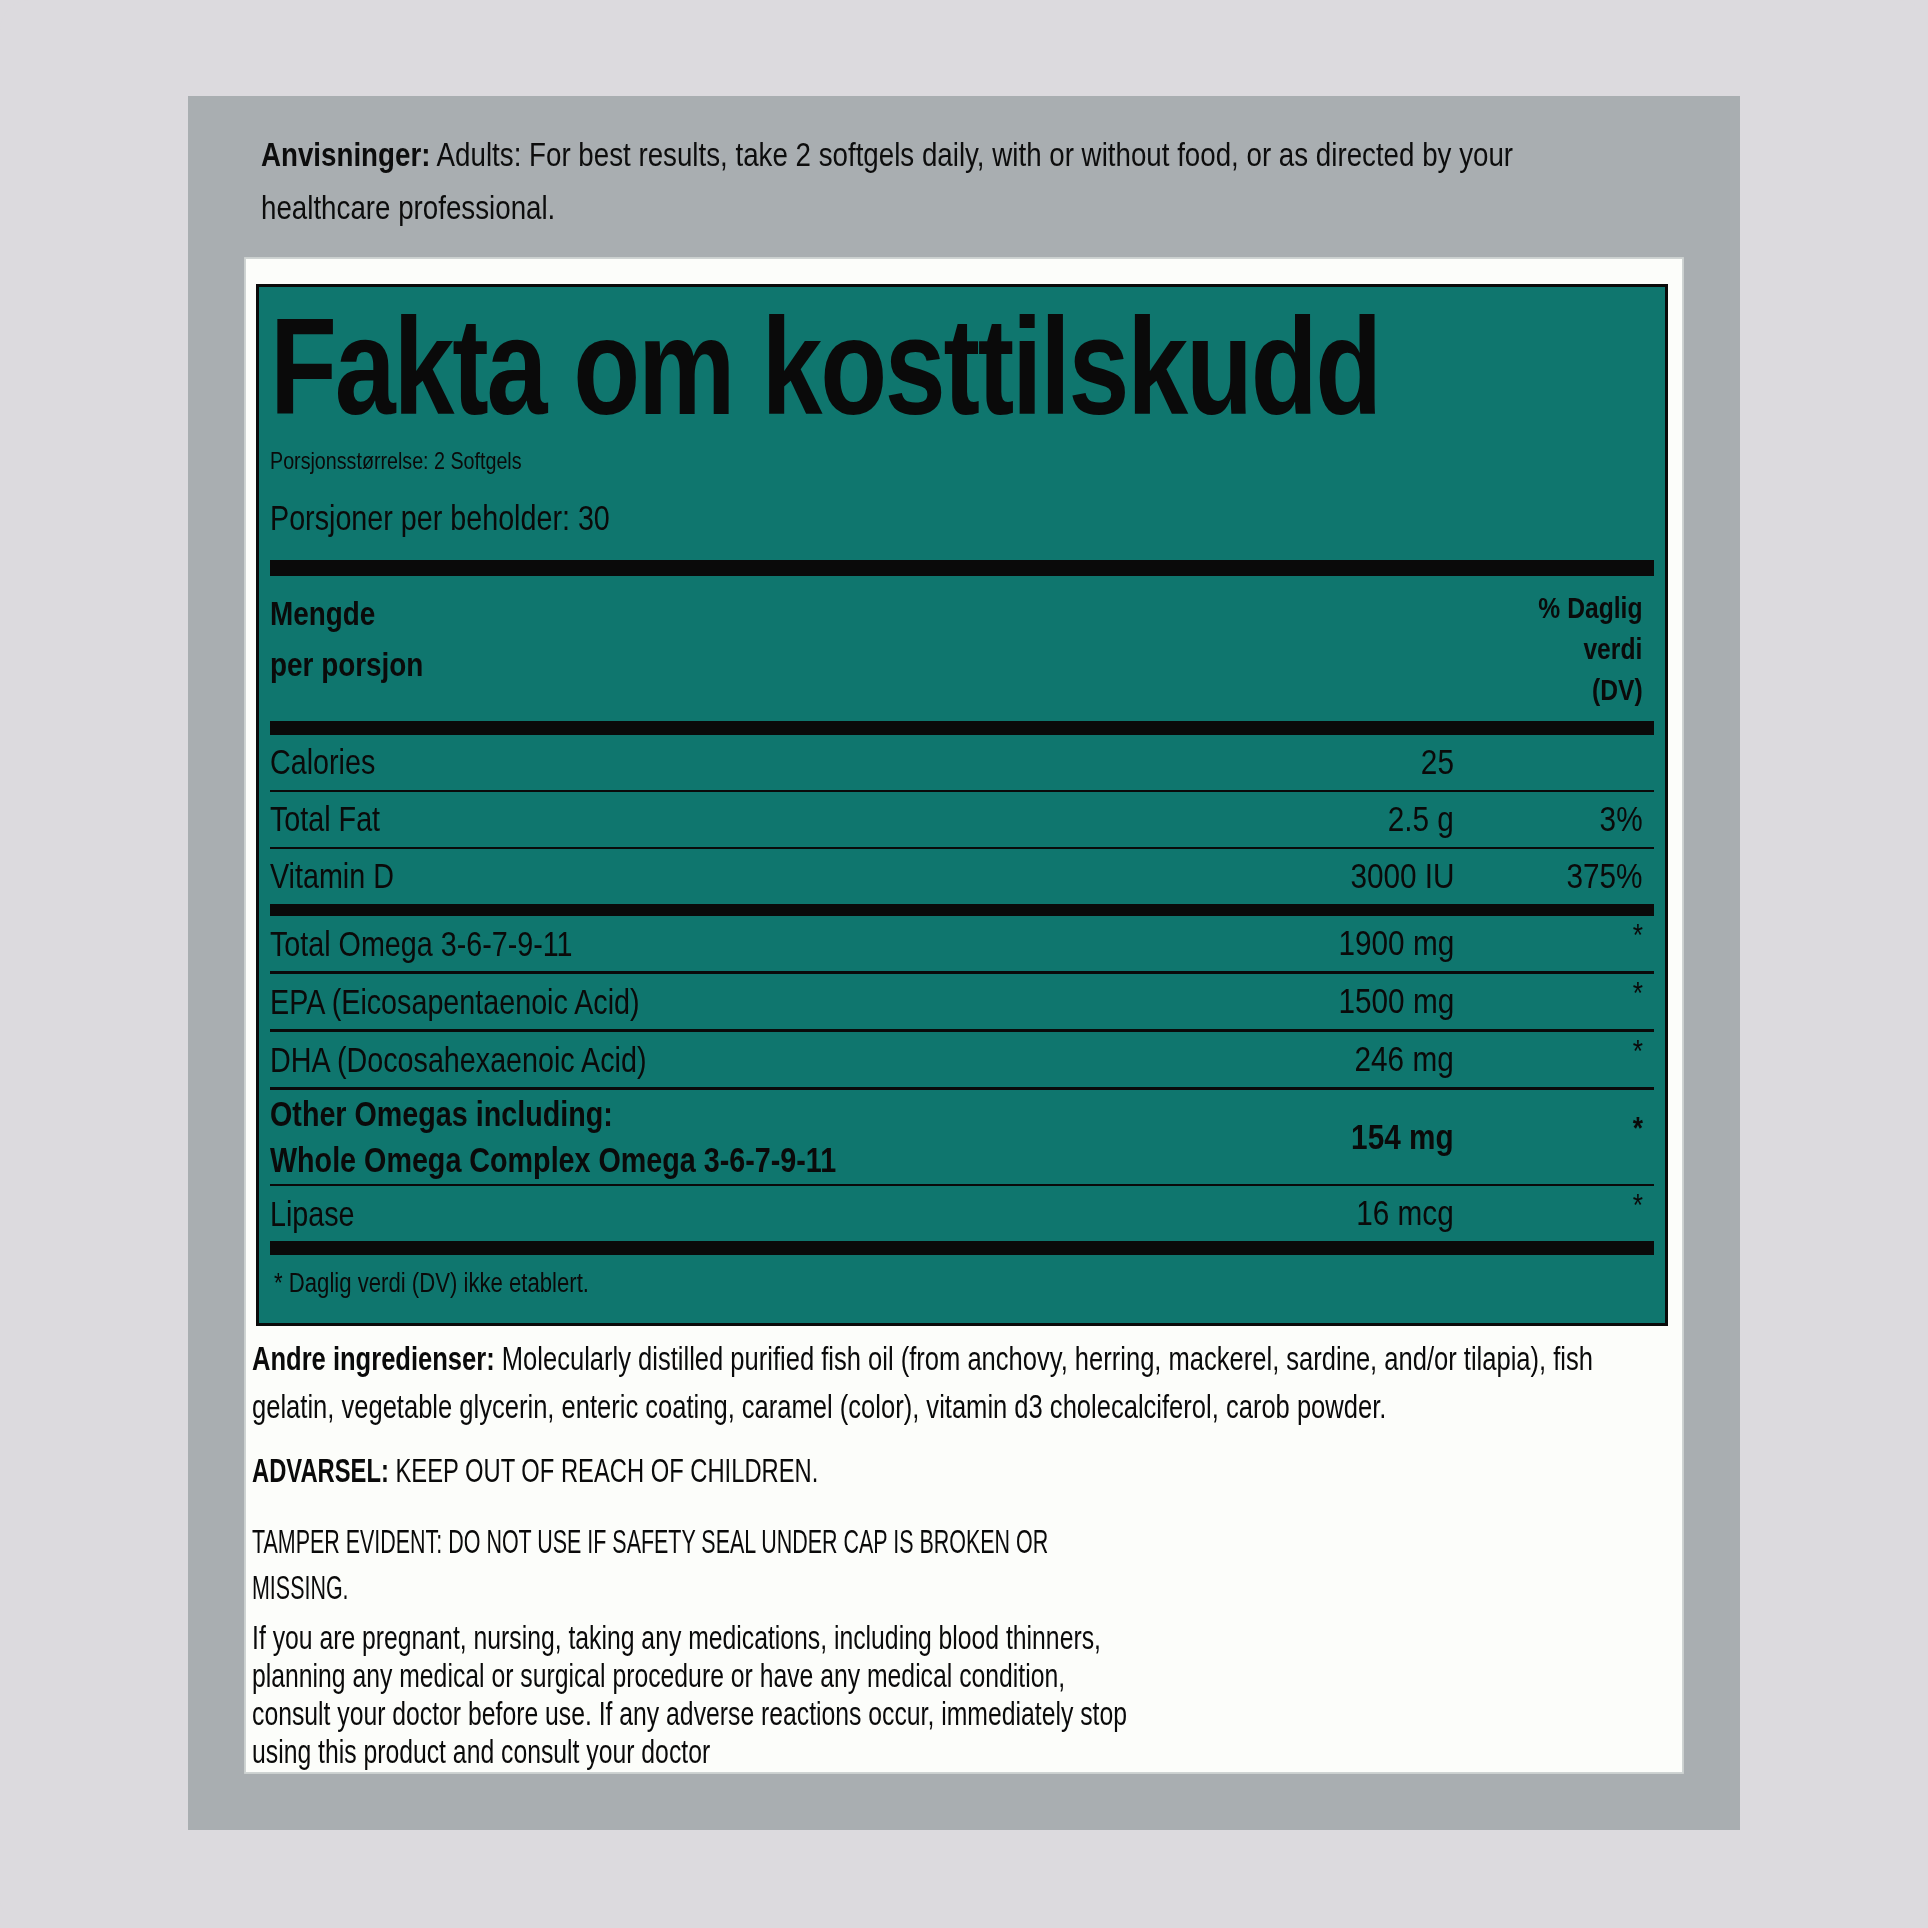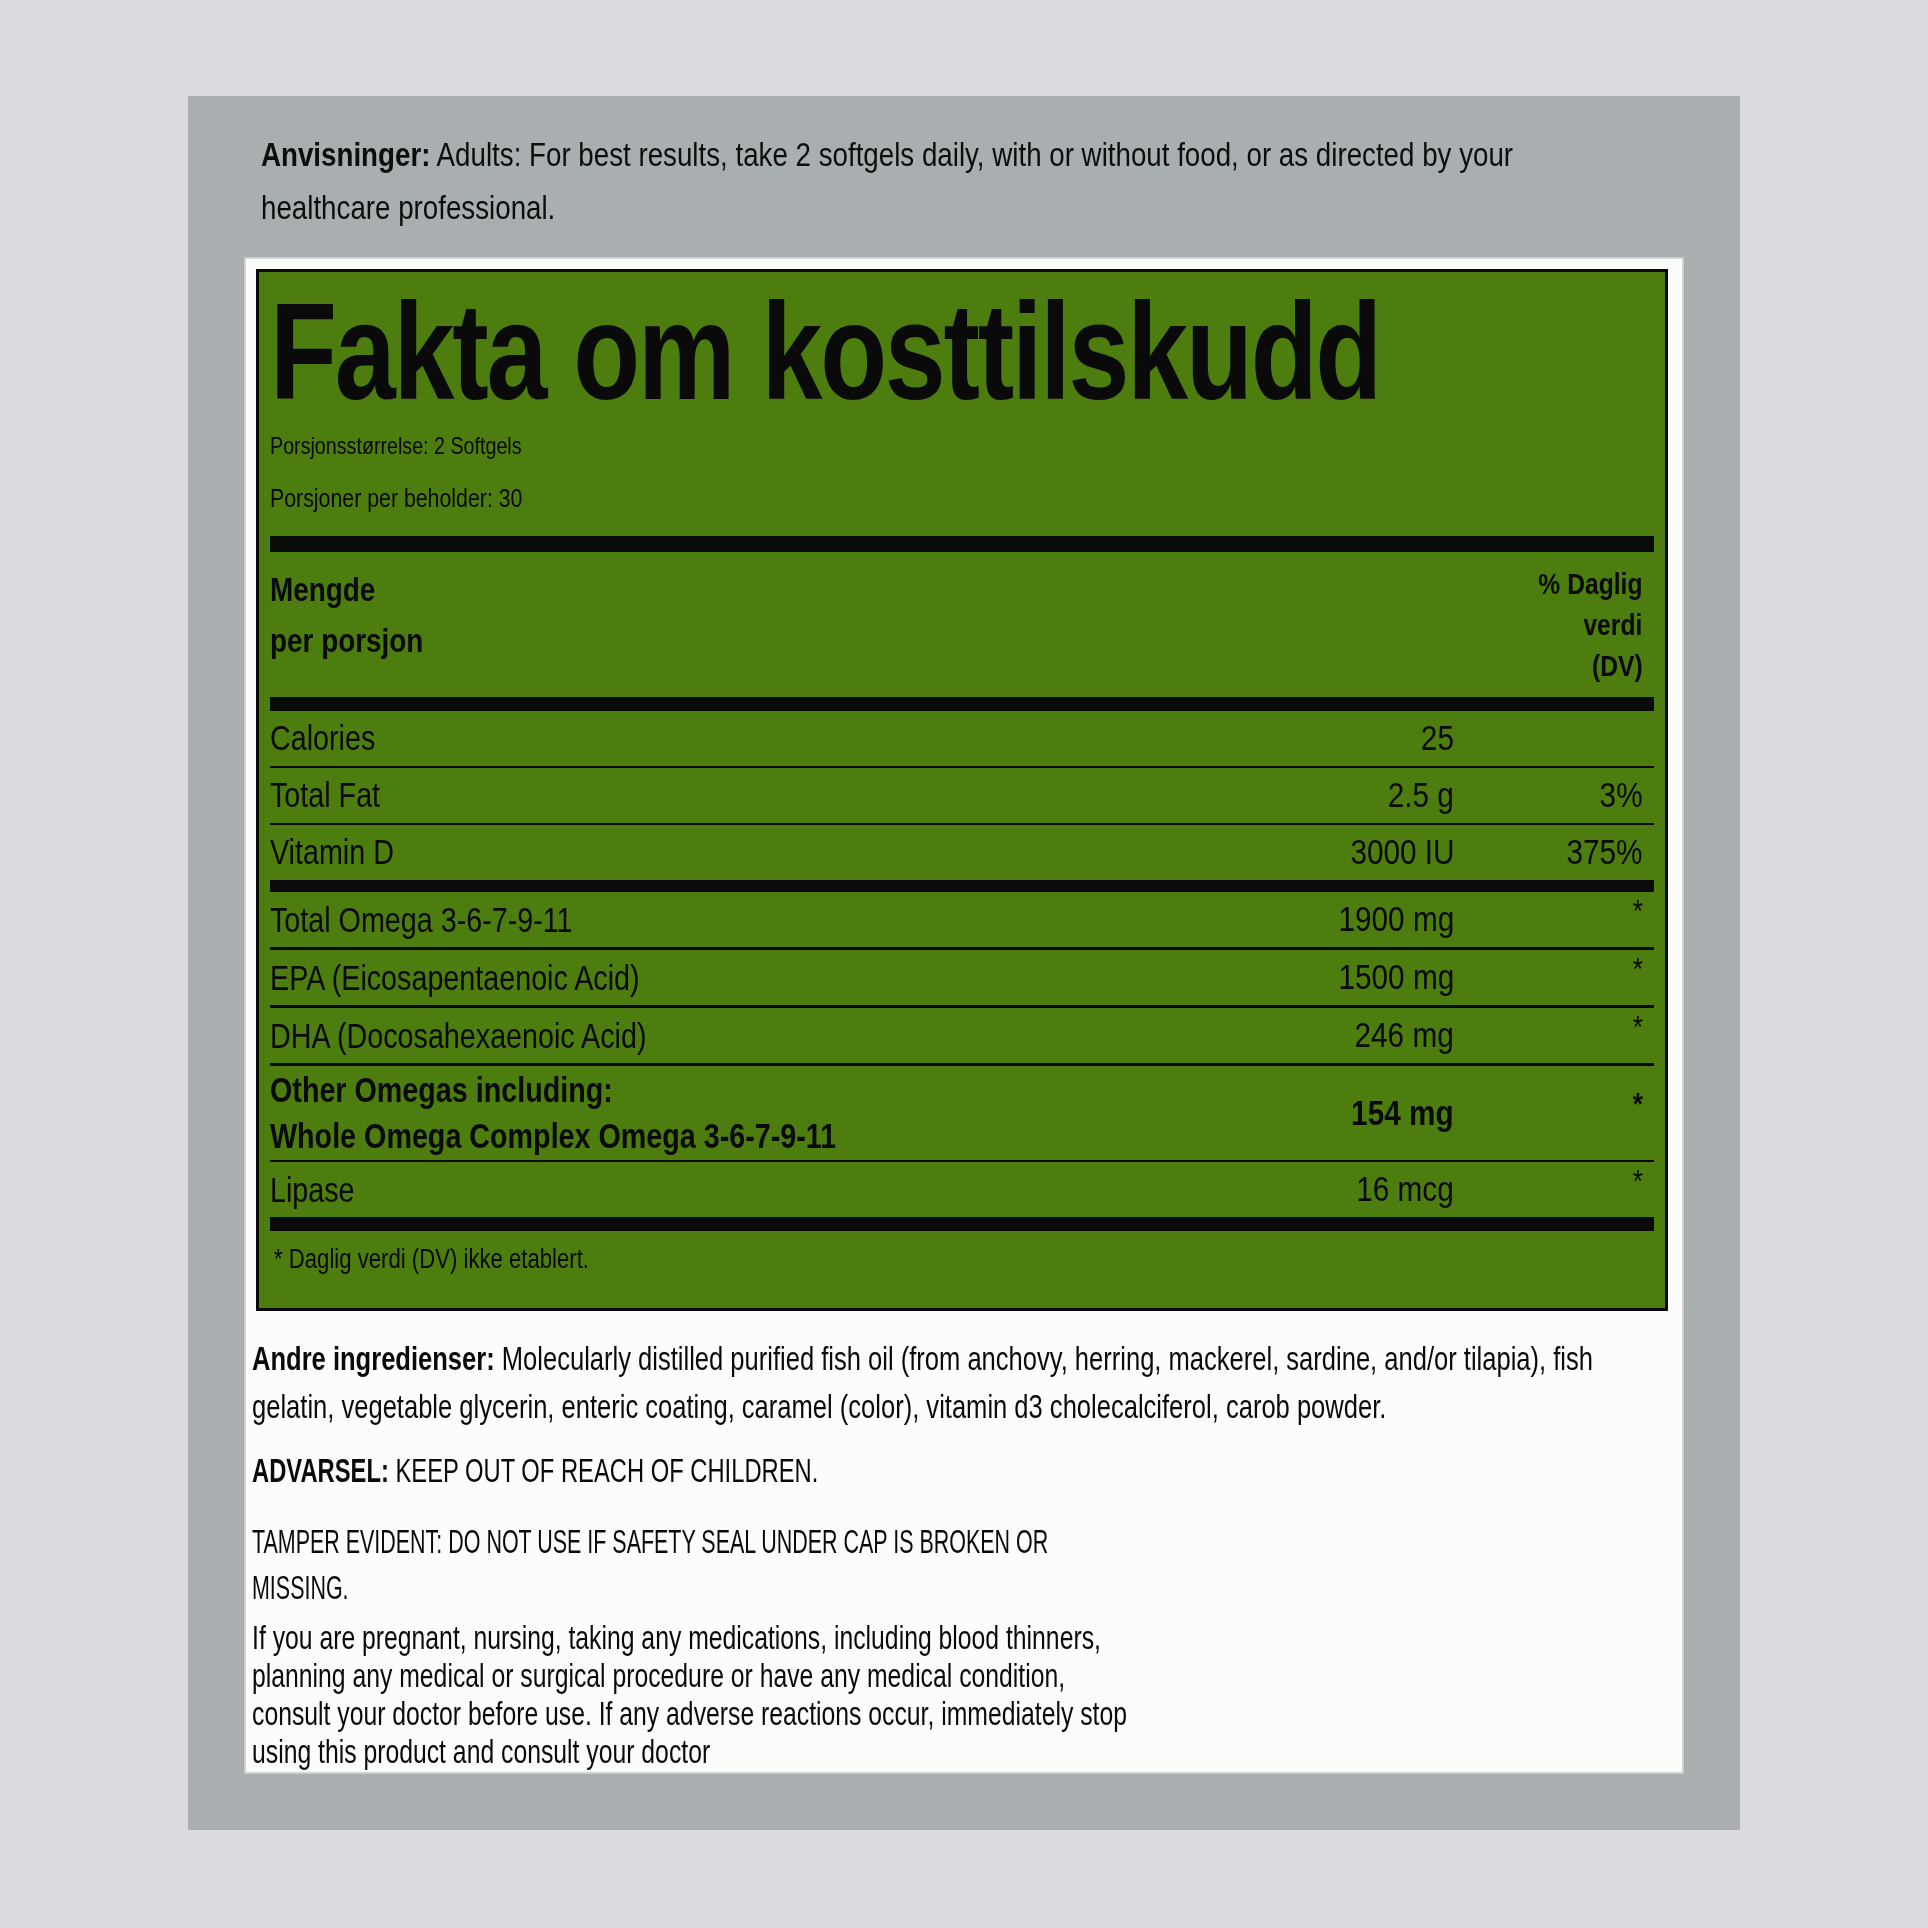--- a/index.html
+++ b/index.html
@@ -4,28 +4,28 @@
 <style>
   html,body{margin:0;padding:0;background:#dcdade;}
   .stage{position:relative;width:1928px;height:1928px;background:#dcdade;overflow:hidden;
          font-family:"Liberation Sans", sans-serif;color:#0a0a0a;border-radius:30px;}
   .panel{position:absolute;left:188px;top:96px;width:1552px;height:1734px;background:#a9aeb1;}
   .directions{position:absolute;left:73px;top:32px;width:1638px;transform:scaleX(0.84);
               transform-origin:0 0;font-size:33px;line-height:1.62;color:#0d0d0d;}
   .directions b{font-weight:bold;}
   .label{position:absolute;left:58px;top:163px;width:1436px;height:1513px;background:#fcfdfa;
          box-shadow:0 0 0 1.9px #cfd4d3;}
-  .factbox{position:absolute;left:10.4px;top:10px;width:1412px;height:1042px;border:3.8px solid #0a0a0a;
-           box-sizing:border-box;padding:0 11.3px 0 10.4px;overflow:hidden;background:#4d7c0f;}
+  .factbox{position:absolute;left:10.4px;top:25px;width:1412px;height:1042px;border:3.8px solid #0a0a0a;
+           box-sizing:border-box;padding:0 11.3px 0 10.4px;overflow:hidden;background:#0f766e;}
   .cx{display:inline-block;transform:scaleX(0.82);transform-origin:0 50%;white-space:nowrap;}
   .cxr{display:inline-block;transform:scaleX(0.85);transform-origin:100% 50%;white-space:nowrap;}
   .ftitle{font-size:137px;font-weight:bold;line-height:1.0;margin-top:11.3px;letter-spacing:-2.8px;}
   .ftitle .cx{transform:scaleX(0.80);}
   .serving{font-size:24px;margin-top:12px;}
-  .serving2{font-size:26px;margin-top:22.6px;}
+  .serving2{font-size:35px;margin-top:22.6px;}
   .bar{background:#0a0a0a;}
   .bar1{height:16px;margin-top:22.6px;}
   .bar2{height:14px;}
   .bar3{height:12.2px;}
   .bar4{height:14px;}
   .hdr{display:flex;justify-content:space-between;align-items:flex-start;padding:11.3px 0 9.4px 0;}
   .hdr-amount{font-size:34px;font-weight:bold;line-height:1.5;}
   .hdr-dv{font-size:29px;font-weight:bold;line-height:1.42;text-align:right;padding-right:11.3px;}
   .row{display:flex;align-items:center;font-size:35px;min-height:55px;}
   .row .name{flex:1;line-height:1.3;}

